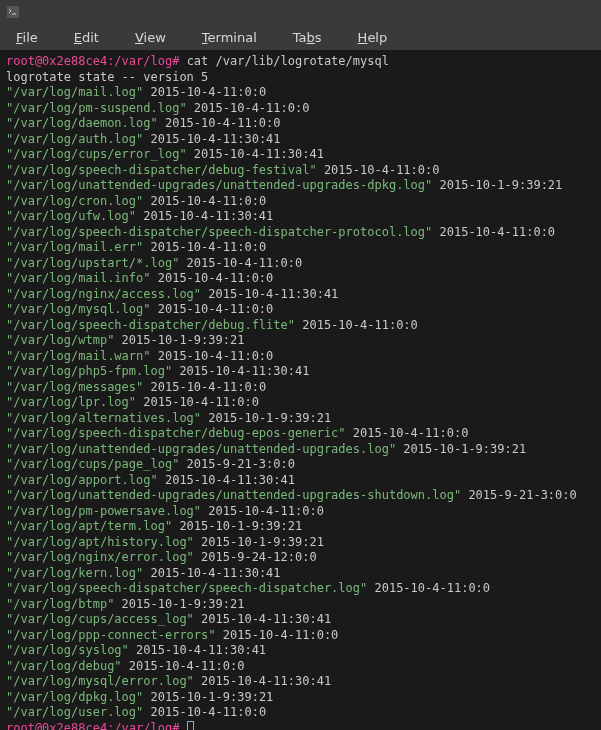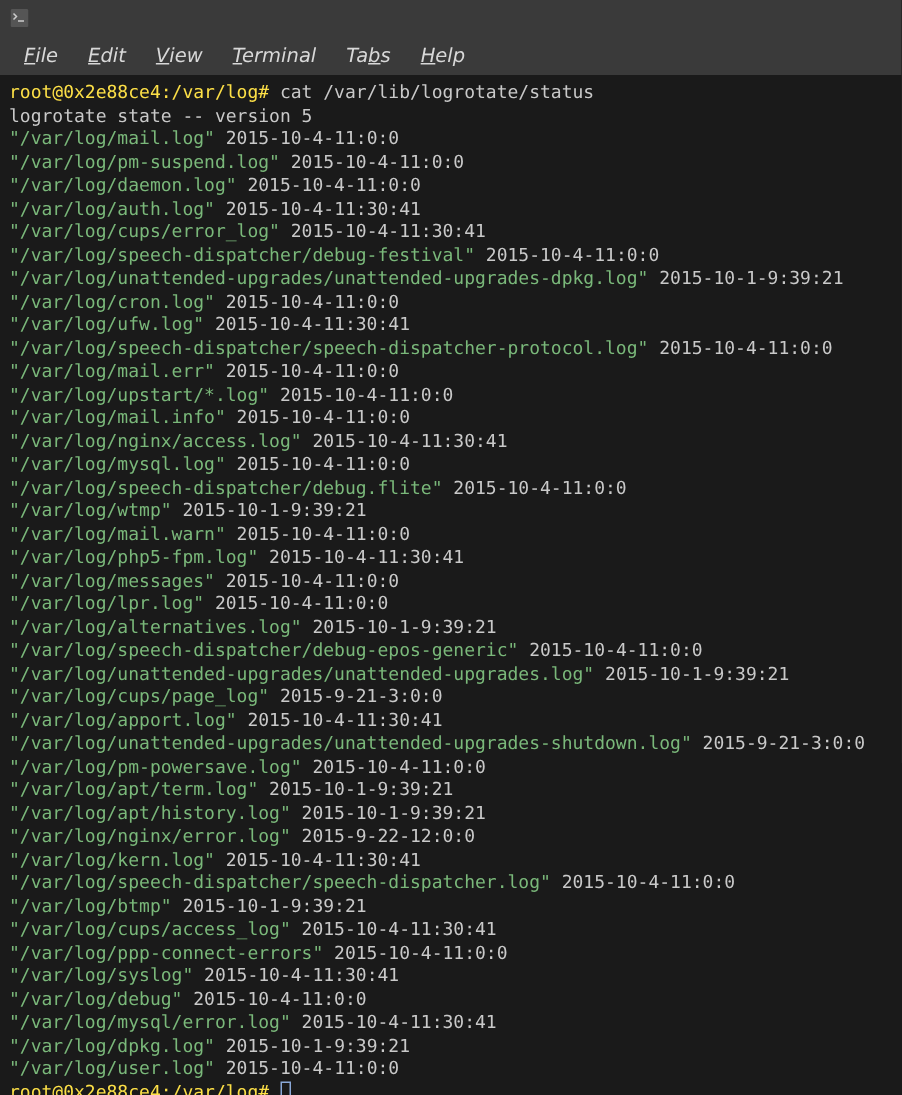--- a/index.html
+++ b/index.html
@@ -29,22 +29,21 @@
       justify-content: center;
       color: #aaa;
       font-size: 10px;
     }
     .menubar {
       height: 26px;
       background: #3a3a3a;
       display: flex;
       align-items: center;
       padding: 0 8px;
-      gap: 4px;
-      font-style: italic;
+      gap: 20px;
     }
     .menu-item {
       color: #d8d8d8;
       font-size: 13px;
       padding: 3px 8px;
       cursor: pointer;
     }
     .menu-item .accel {
       text-decoration: underline;
     }
@@ -56,21 +55,21 @@
       font-family: "DejaVu Sans Mono", "Ubuntu Mono", "Consolas", monospace;
       font-size: 12px;
       line-height: 15.5px;
       overflow: hidden;
     }
     .line {
       white-space: pre;
       color: #c9c9c9;
     }
     .prompt-root {
-      color: #fde047;
+      color: #ec4899;
     }
     .path-str {
       color: #7ab87a;
     }
     .cmd-str {
       color: #c9c9c9;
     }
     .state-line {
       color: #c9c9c9;
     }
@@ -99,21 +98,21 @@
 <div class="menubar">
   <span class="menu-item"><span class="accel">F</span>ile</span>
   <span class="menu-item"><span class="accel">E</span>dit</span>
   <span class="menu-item"><span class="accel">V</span>iew</span>
   <span class="menu-item"><span class="accel">T</span>erminal</span>
   <span class="menu-item">Ta<span class="accel">b</span>s</span>
   <span class="menu-item"><span class="accel">H</span>elp</span>
 </div>
 
 <div class="terminal" id="term">
-<div class="line "><span class="prompt-root">root@0x2e88ce4:/var/log# </span><span class="cmd-str">cat /var/lib/logrotate/status</span></div>
+<div class="line "><span class="prompt-root">root@0x2e88ce4:/var/log# </span><span class="cmd-str">cat /var/lib/logrotate/mysql</span></div>
     <div class="line state-line">logrotate state -- version 5</div>
     <div class="line "><span class="path-str">"/var/log/mail.log"</span><span> 2015-10-4-11:0:0</span></div>
     <div class="line "><span class="path-str">"/var/log/pm-suspend.log"</span><span> 2015-10-4-11:0:0</span></div>
     <div class="line "><span class="path-str">"/var/log/daemon.log"</span><span> 2015-10-4-11:0:0</span></div>
     <div class="line "><span class="path-str">"/var/log/auth.log"</span><span> 2015-10-4-11:30:41</span></div>
     <div class="line "><span class="path-str">"/var/log/cups/error_log"</span><span> 2015-10-4-11:30:41</span></div>
     <div class="line "><span class="path-str">"/var/log/speech-dispatcher/debug-festival"</span><span> 2015-10-4-11:0:0</span></div>
     <div class="line "><span class="path-str">"/var/log/unattended-upgrades/unattended-upgrades-dpkg.log"</span><span> 2015-10-1-9:39:21</span></div>
     <div class="line "><span class="path-str">"/var/log/cron.log"</span><span> 2015-10-4-11:0:0</span></div>
     <div class="line "><span class="path-str">"/var/log/ufw.log"</span><span> 2015-10-4-11:30:41</span></div>
@@ -131,21 +130,21 @@
     <div class="line "><span class="path-str">"/var/log/lpr.log"</span><span> 2015-10-4-11:0:0</span></div>
     <div class="line "><span class="path-str">"/var/log/alternatives.log"</span><span> 2015-10-1-9:39:21</span></div>
     <div class="line "><span class="path-str">"/var/log/speech-dispatcher/debug-epos-generic"</span><span> 2015-10-4-11:0:0</span></div>
     <div class="line "><span class="path-str">"/var/log/unattended-upgrades/unattended-upgrades.log"</span><span> 2015-10-1-9:39:21</span></div>
     <div class="line "><span class="path-str">"/var/log/cups/page_log"</span><span> 2015-9-21-3:0:0</span></div>
     <div class="line "><span class="path-str">"/var/log/apport.log"</span><span> 2015-10-4-11:30:41</span></div>
     <div class="line "><span class="path-str">"/var/log/unattended-upgrades/unattended-upgrades-shutdown.log"</span><span> 2015-9-21-3:0:0</span></div>
     <div class="line "><span class="path-str">"/var/log/pm-powersave.log"</span><span> 2015-10-4-11:0:0</span></div>
     <div class="line "><span class="path-str">"/var/log/apt/term.log"</span><span> 2015-10-1-9:39:21</span></div>
     <div class="line "><span class="path-str">"/var/log/apt/history.log"</span><span> 2015-10-1-9:39:21</span></div>
-    <div class="line "><span class="path-str">"/var/log/nginx/error.log"</span><span> 2015-9-22-12:0:0</span></div>
+    <div class="line "><span class="path-str">"/var/log/nginx/error.log"</span><span> 2015-9-24-12:0:0</span></div>
     <div class="line "><span class="path-str">"/var/log/kern.log"</span><span> 2015-10-4-11:30:41</span></div>
     <div class="line "><span class="path-str">"/var/log/speech-dispatcher/speech-dispatcher.log"</span><span> 2015-10-4-11:0:0</span></div>
     <div class="line "><span class="path-str">"/var/log/btmp"</span><span> 2015-10-1-9:39:21</span></div>
     <div class="line "><span class="path-str">"/var/log/cups/access_log"</span><span> 2015-10-4-11:30:41</span></div>
     <div class="line "><span class="path-str">"/var/log/ppp-connect-errors"</span><span> 2015-10-4-11:0:0</span></div>
     <div class="line "><span class="path-str">"/var/log/syslog"</span><span> 2015-10-4-11:30:41</span></div>
     <div class="line "><span class="path-str">"/var/log/debug"</span><span> 2015-10-4-11:0:0</span></div>
     <div class="line "><span class="path-str">"/var/log/mysql/error.log"</span><span> 2015-10-4-11:30:41</span></div>
     <div class="line "><span class="path-str">"/var/log/dpkg.log"</span><span> 2015-10-1-9:39:21</span></div>
     <div class="line "><span class="path-str">"/var/log/user.log"</span><span> 2015-10-4-11:0:0</span></div>

